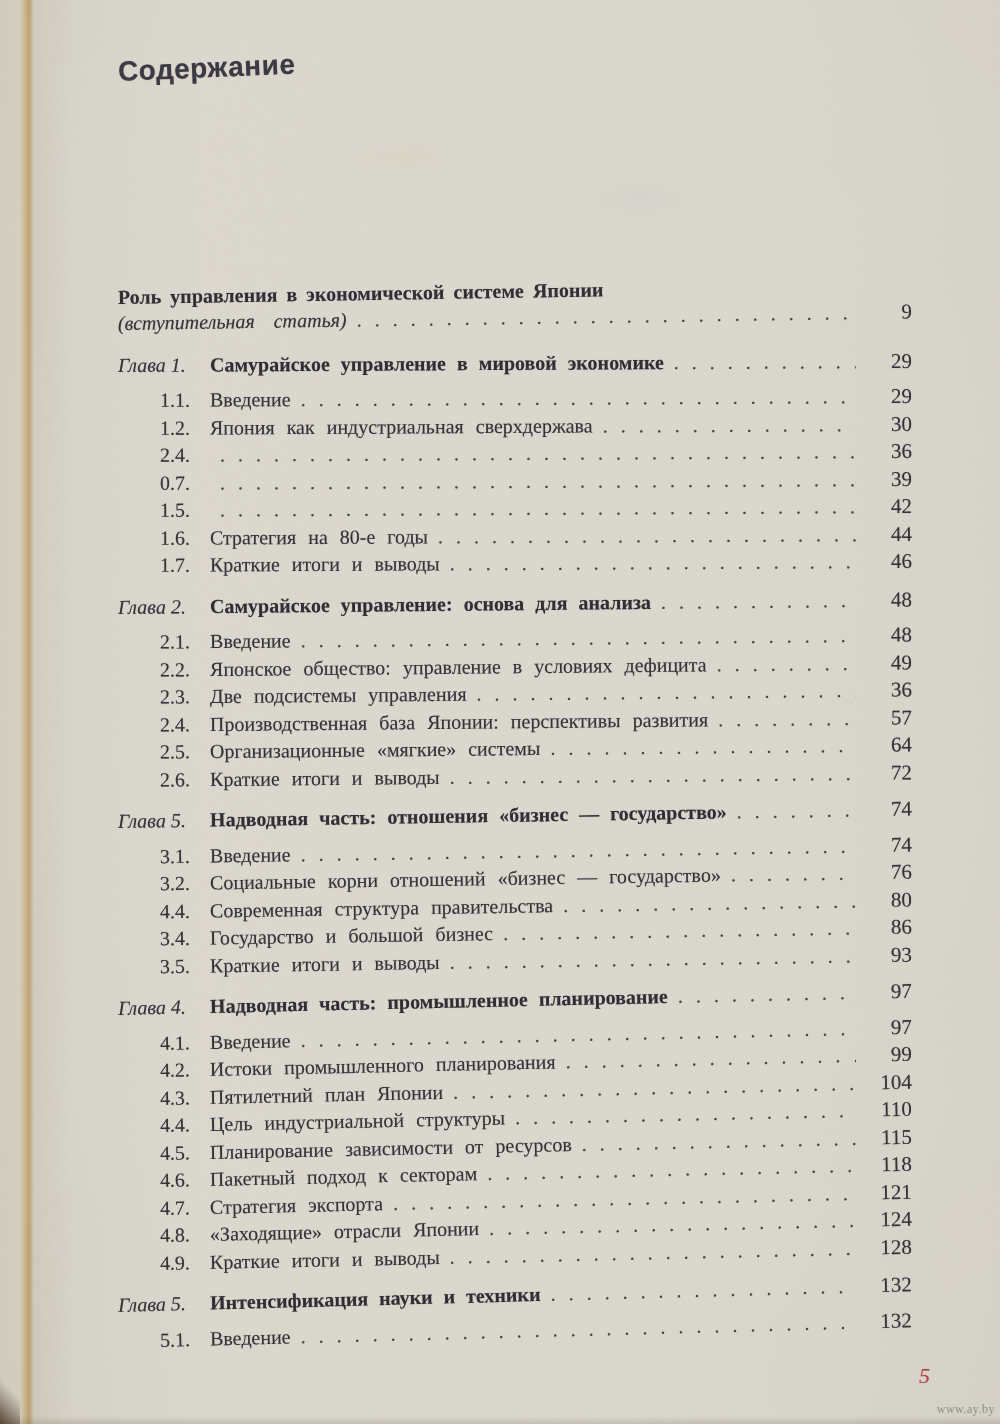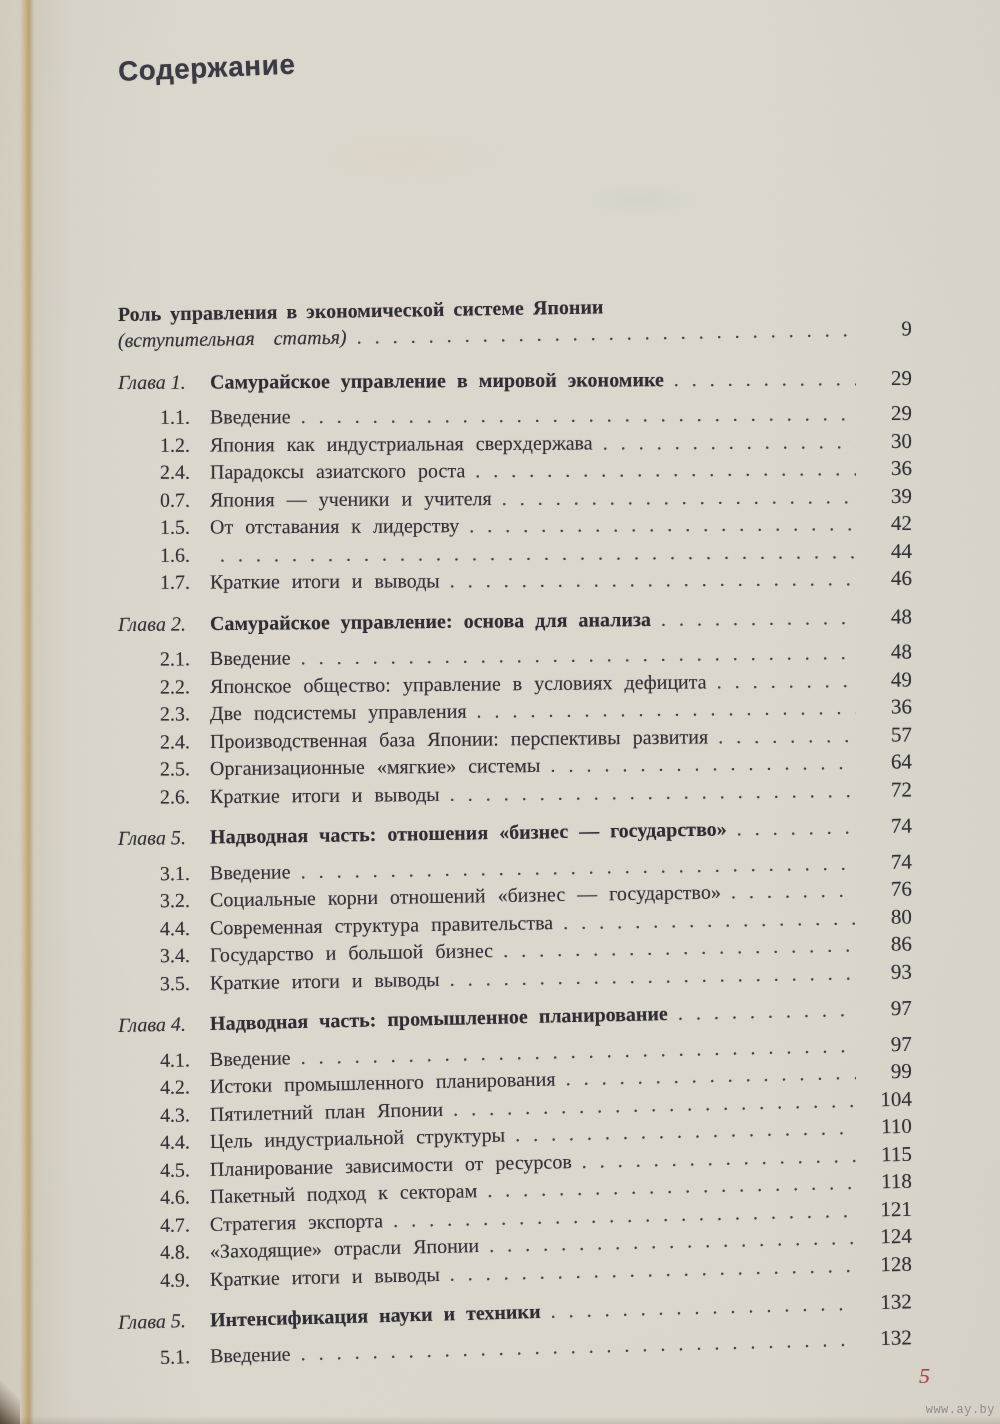--- a/index.html
+++ b/index.html
@@ -29,21 +29,21 @@
 
   .page-title{
     position:absolute;left:118px;top:56px;
     font-family:"Liberation Sans","DejaVu Sans",sans-serif;
     font-weight:bold;font-size:28px;letter-spacing:.5px;color:#3b3a45;
     transform:rotate(-2.4deg);transform-origin:0 50%;
     text-shadow:0 0 1px rgba(55,52,62,.45);
   }
 
   .toc{
-    position:absolute;left:118px;top:301px;width:794px;
+    position:absolute;left:118px;top:284px;width:794px;
     font-size:20px;color:#35323a;
     text-shadow:0 0 1px rgba(50,46,54,.38);
   }
   .toc-row{display:flex;align-items:baseline;line-height:27.5px;transform-origin:0 50%;}
 
   .front-heading{
     font-weight:bold;line-height:26px;word-spacing:4px;color:#312e36;
     transform:rotate(-0.9deg);transform-origin:0 50%;
   }
   .front-sub{transform:rotate(-0.85deg);}
@@ -61,21 +61,21 @@
   }
   .pagenum{flex:0 0 56px;text-align:right;font-size:21px;}
 
   .folio{
     position:absolute;top:1363px;right:70px;
     font-size:22px;font-style:italic;color:#b24049;
     text-shadow:0 0 1px rgba(178,64,73,.4);
   }
   .watermark{
     position:absolute;right:5px;bottom:7px;
-    font-family:Liberation Mono, monospace;
+    font-family:Liberation Serif, serif;
     font-size:12px;color:#8f8f8a;letter-spacing:.5px;
   }
 </style>
 </head>
 <body>
 
 <div class="paper"></div>
 
 <svg class="grain" width="1000" height="1424" aria-hidden="true">
   <filter id="grainf">
@@ -111,38 +111,36 @@
         <span class="pagenum">29</span>
       </div>
       <div class="toc-row sec-row" style="transform: rotate(-0.3deg);">
         <span class="sec-num">1.2.</span>
         <span class="sec-title">Япония как индустриальная сверхдержава</span>
         <span class="leader">................................................</span>
         <span class="pagenum">30</span>
       </div>
       <div class="toc-row sec-row" style="transform: rotate(-0.3deg);">
         <span class="sec-num">2.4.</span>
-        <span class="sec-title">Парадоксы азиатского роста</span>
         <span class="leader">................................................</span>
         <span class="pagenum">36</span>
       </div>
       <div class="toc-row sec-row" style="transform: rotate(-0.3deg);">
         <span class="sec-num">0.7.</span>
-        <span class="sec-title">Япония — ученики и учителя</span>
         <span class="leader">................................................</span>
         <span class="pagenum">39</span>
       </div>
       <div class="toc-row sec-row" style="transform: rotate(-0.3deg);">
         <span class="sec-num">1.5.</span>
-        <span class="sec-title">От отставания к лидерству</span>
         <span class="leader">................................................</span>
         <span class="pagenum">42</span>
       </div>
       <div class="toc-row sec-row" style="transform: rotate(-0.3deg);">
         <span class="sec-num">1.6.</span>
+        <span class="sec-title">Стратегия на 80-е годы</span>
         <span class="leader">................................................</span>
         <span class="pagenum">44</span>
       </div>
       <div class="toc-row sec-row" style="transform: rotate(-0.3deg);">
         <span class="sec-num">1.7.</span>
         <span class="sec-title">Краткие итоги и выводы</span>
         <span class="leader">................................................</span>
         <span class="pagenum">46</span>
       </div>
       <div class="toc-row ch-row" style="transform: rotate(-0.55deg);">

